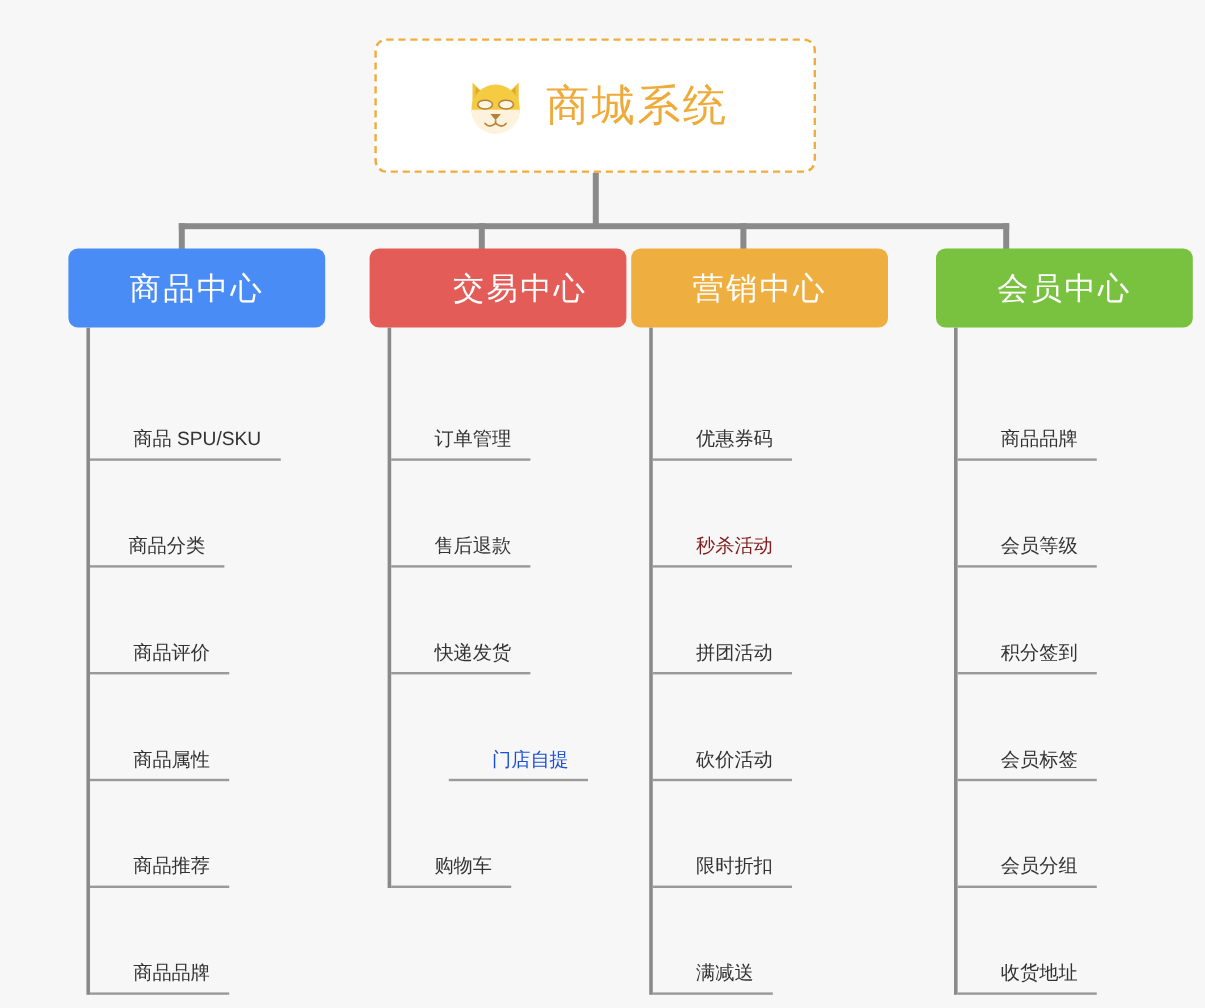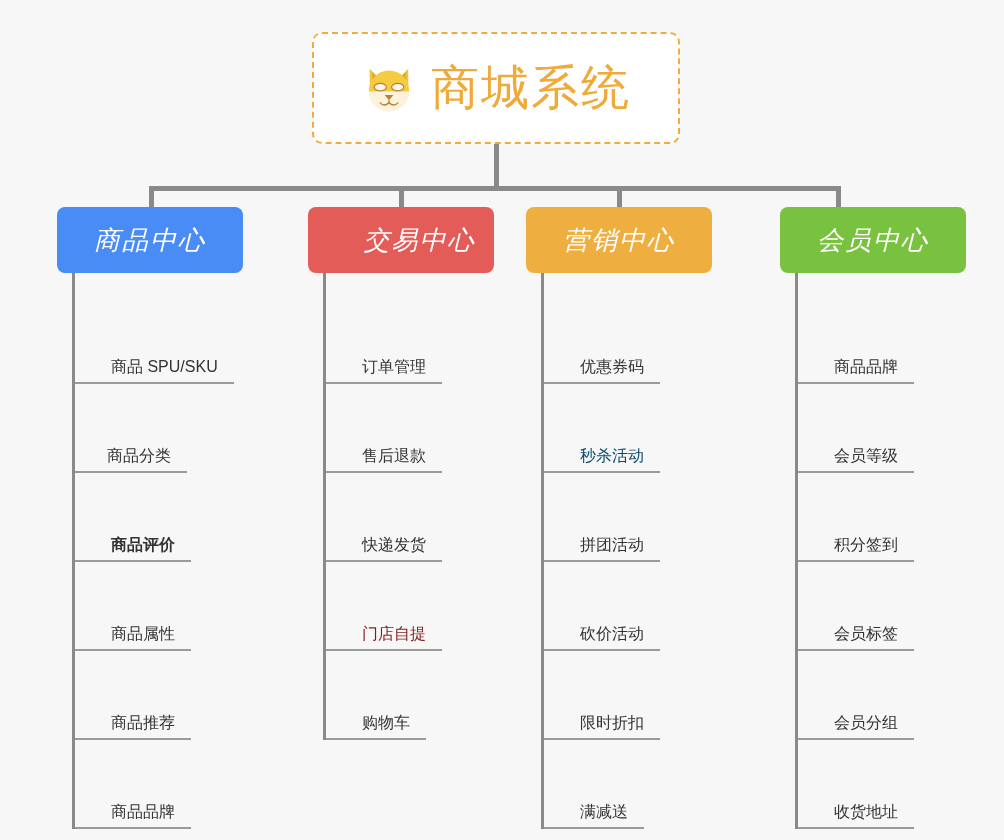--- a/index.html
+++ b/index.html
@@ -36,21 +36,21 @@
   }
 
   .root-icon {
     width: 56px;
     height: 56px;
     flex: 0 0 56px;
     display: block;
   }
 
   .root-title {
-    font-size: 48px;
+    font-size: 36px;
     color: #eeab3a;
     letter-spacing: 2px;
     line-height: 1;
     white-space: nowrap;
     font-family: Liberation Serif, serif;
   }
 
   
   .stem {
     position: absolute;
@@ -79,31 +79,30 @@
   }
 
   
   .column {
     position: absolute;
     top: 207px;
     width: 220px;
   }
 
   .cat-box {
-    width: 186px;
+    width: 214px;
     height: 66px;
     border-radius: 8px;
     display: flex;
     align-items: center;
     justify-content: center;
     color: #ffffff;
     font-size: 26px;
     letter-spacing: 2px;
     line-height: 1;
-    font-style: italic;
   }
 
   
   .leaf-list {
     position: relative;
     margin-top: 0;
     padding-top: 22px;
     margin-left: 15px;
     border-left: 3px solid #8a8a8a;
   }
@@ -173,21 +172,21 @@
       <span>商品中心</span>
     </div>
     <div class="leaf-list" style="border-left-color: rgb(138, 138, 138);">
       <div class="leaf">
           <span class="leaf-rule" style="border-bottom-color: rgb(154, 154, 154); color: rgb(51, 51, 51);">商品 SPU/SKU</span>
         </div>
       <div class="leaf">
           <span class="leaf-rule" style="border-bottom-color: rgb(154, 154, 154); color: rgb(51, 51, 51); padding-left: 32px;">商品分类</span>
         </div>
       <div class="leaf">
-          <span class="leaf-rule" style="border-bottom-color: rgb(154, 154, 154); color: rgb(51, 51, 51); font-weight: bold;">商品评价</span>
+          <span class="leaf-rule" style="border-bottom-color: rgb(154, 154, 154); color: rgb(51, 51, 51);">商品评价</span>
         </div>
       <div class="leaf">
           <span class="leaf-rule" style="border-bottom-color: rgb(154, 154, 154); color: rgb(51, 51, 51);">商品属性</span>
         </div>
       <div class="leaf">
           <span class="leaf-rule" style="border-bottom-color: rgb(154, 154, 154); color: rgb(51, 51, 51);">商品推荐</span>
         </div>
       <div class="leaf">
           <span class="leaf-rule" style="border-bottom-color: rgb(154, 154, 154); color: rgb(51, 51, 51);">商品品牌</span>
         </div>
@@ -202,38 +201,38 @@
       <div class="leaf">
           <span class="leaf-rule" style="border-bottom-color: rgb(154, 154, 154); color: rgb(51, 51, 51);">订单管理</span>
         </div>
       <div class="leaf">
           <span class="leaf-rule" style="border-bottom-color: rgb(154, 154, 154); color: rgb(51, 51, 51);">售后退款</span>
         </div>
       <div class="leaf">
           <span class="leaf-rule" style="border-bottom-color: rgb(154, 154, 154); color: rgb(51, 51, 51);">快递发货</span>
         </div>
       <div class="leaf">
-          <span class="leaf-rule" style="border-bottom-color: rgb(154, 154, 154); color: #7f1d1d;">门店自提</span>
+          <span class="leaf-rule" style="border-bottom-color: rgb(154, 154, 154); color: #1d4ed8; margin-left: 48px;">门店自提</span>
         </div>
       <div class="leaf">
           <span class="leaf-rule" style="border-bottom-color: rgb(154, 154, 154); color: rgb(51, 51, 51);">购物车</span>
         </div>
     </div>
   </div>
 
   <div class="column" id="col-2">
     <div class="cat-box" style="background: rgb(238, 175, 64);">
       <span>营销中心</span>
     </div>
     <div class="leaf-list" style="border-left-color: rgb(138, 138, 138);">
       <div class="leaf">
           <span class="leaf-rule" style="border-bottom-color: rgb(154, 154, 154); color: rgb(51, 51, 51);">优惠券码</span>
         </div>
       <div class="leaf">
-          <span class="leaf-rule" style="border-bottom-color: rgb(154, 154, 154); color: #0c4a6e;">秒杀活动</span>
+          <span class="leaf-rule" style="border-bottom-color: rgb(154, 154, 154); color: #7f1d1d;">秒杀活动</span>
         </div>
       <div class="leaf">
           <span class="leaf-rule" style="border-bottom-color: rgb(154, 154, 154); color: rgb(51, 51, 51);">拼团活动</span>
         </div>
       <div class="leaf">
           <span class="leaf-rule" style="border-bottom-color: rgb(154, 154, 154); color: rgb(51, 51, 51);">砍价活动</span>
         </div>
       <div class="leaf">
           <span class="leaf-rule" style="border-bottom-color: rgb(154, 154, 154); color: rgb(51, 51, 51);">限时折扣</span>
         </div>

